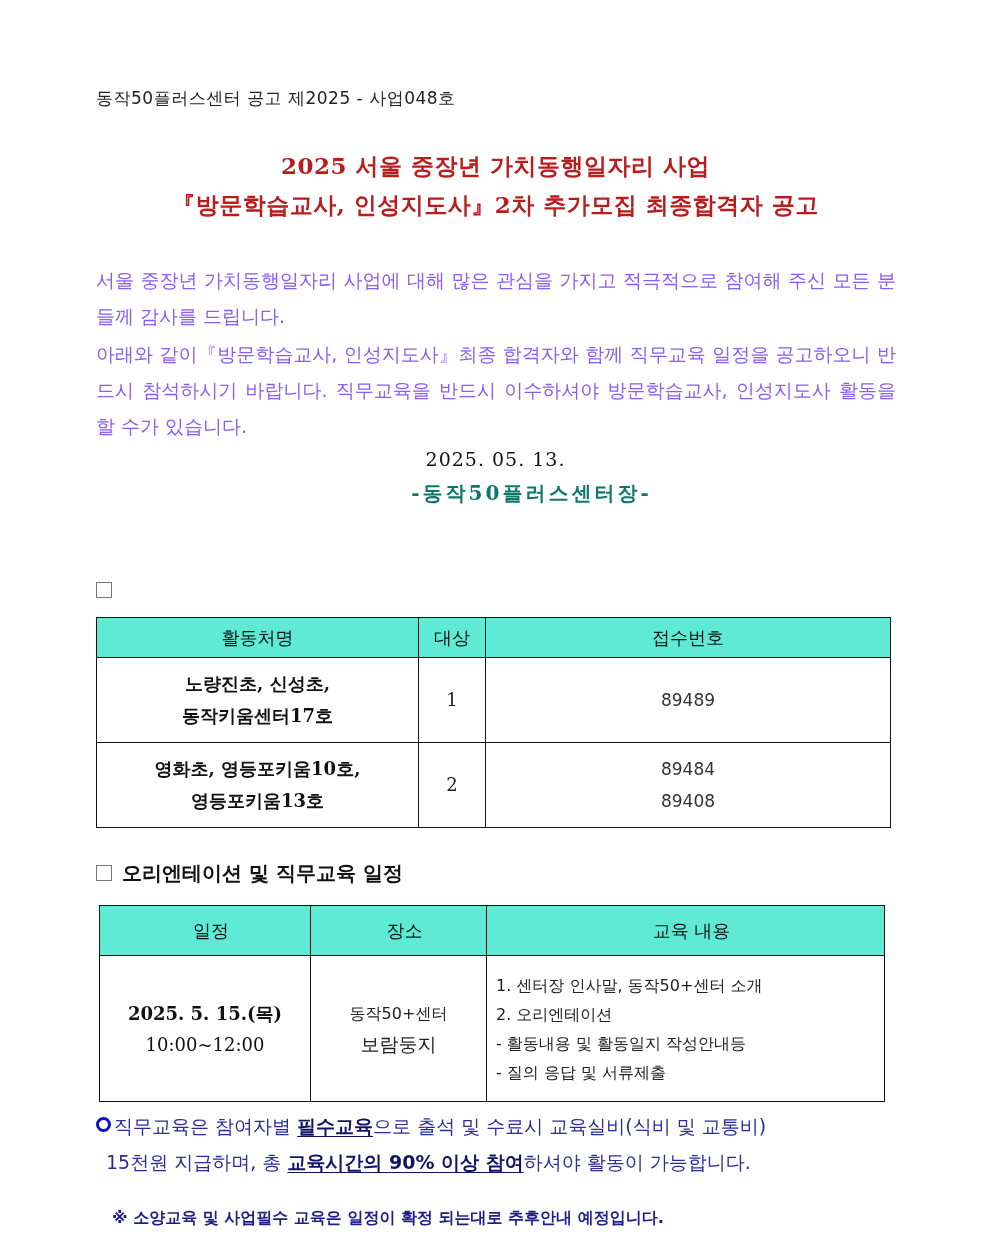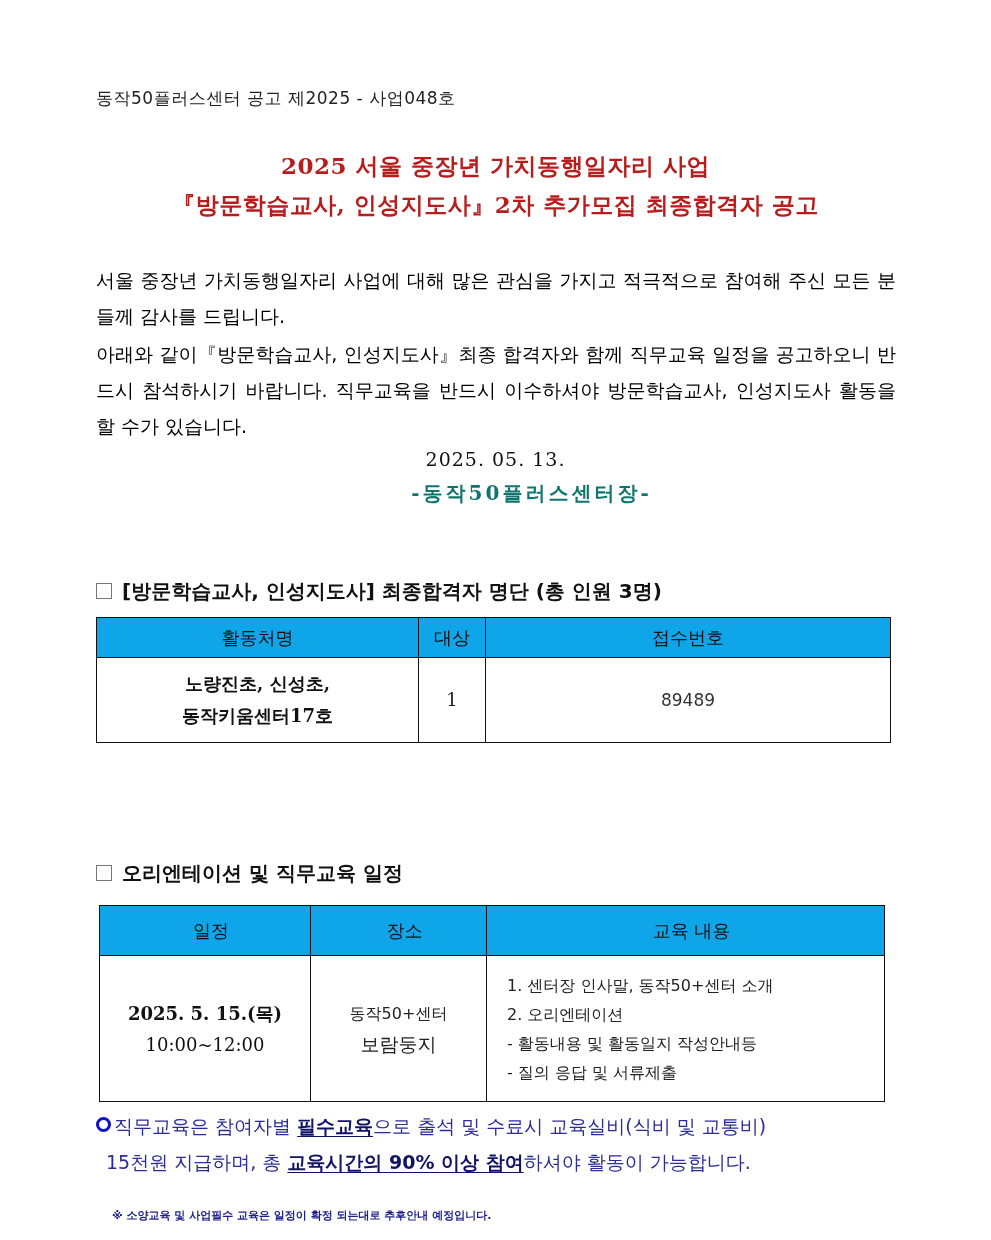--- a/index.html
+++ b/index.html
@@ -3,68 +3,68 @@
   <meta charset="utf-8">
   <style>
     html, body { margin: 0; padding: 0; background: #ffffff; }
     body { width: 991px; height: 1240px; position: relative; overflow: hidden;
       font-family: "DejaVu Serif", "Liberation Serif", serif; color: #111; }
     .abs { position: absolute; }
     .header-no { left: 96px; top: 79px; font-family: "DejaVu Sans", "Liberation Sans", sans-serif; font-size: 17px; color: #222; letter-spacing: 0.5px; margin-top: 8px; }
     .title { left: 0; width: 991px; text-align: center; font-size: 23px; font-weight: bold; color: #b91c1c; letter-spacing: 0.5px; }
     .title1 { top: 151px; }
     .title2 { top: 190px; }
-    .para { left: 96px; width: 800px; font-family: "DejaVu Sans", "Liberation Sans", sans-serif; font-size: 19px; color: #000000; line-height: 36px; text-align: justify; }
+    .para { left: 96px; width: 800px; font-family: "DejaVu Sans", "Liberation Sans", sans-serif; font-size: 19px; color: #8b5cf6; line-height: 36px; text-align: justify; }
     .p1 { top: 262px; }
     .p2 { top: 336px; }
     .date { left: 0; width: 991px; text-align: center; top: 448px; font-size: 19px; color: #111; letter-spacing: 1px; }
     .sign { left: 0; width: 991px; text-align: center; top: 480px; font-size: 20px; color: #0f766e; letter-spacing: 3px; font-weight: bold; padding-left: 36px; }
     .sec { font-family: "DejaVu Sans", "Liberation Sans", sans-serif; font-size: 20px; color: #111; font-weight: bold; }
     .sec .box { display: inline-block; width: 14px; height: 14px; border: 1.5px solid #777; margin-right: 10px; vertical-align: -1px; background: #fff; }
     .sec1 { left: 96px; top: 578px; }
     .sec2 { left: 96px; top: 860px; }
     table { border-collapse: collapse; position: absolute; font-family: "DejaVu Serif", "Liberation Serif", serif; }
-    th { background: #0ea5e9; color: #111; font-weight: normal; font-size: 18px; border: 1.5px solid #111; text-align: center; }
+    th { background: #5eead4; color: #111; font-weight: normal; font-size: 18px; border: 1.5px solid #111; text-align: center; }
     td { border: 1.5px solid #111; text-align: center; font-size: 18px; color: #222; }
     .t1 { left: 96px; top: 617px; width: 795px; }
     .t1 th { height: 37px; }
     .t1 td { height: 82px; line-height: 32px; }
     .t1 .num { font-family: "DejaVu Sans", "Liberation Sans", sans-serif; font-size: 17px; color: #333; }
     .t1 .site { font-weight: bold; font-size: 18px; color: #111; }
     .t2 { left: 99px; top: 905px; width: 786px; }
     .t2 th { height: 47px; padding-left: 13px; }
     .t2 td { height: 143px; }
     .t2 .datecell { font-size: 18px; line-height: 31px; color: #111; }
     .t2 .datecell .d { font-weight: bold; }
     .t2 .place { font-family: "DejaVu Sans", "Liberation Sans", sans-serif; font-size: 16px; line-height: 31px; color: #222; }
     .t2 .place .p2l { font-size: 19px; }
-    .t2 .content { text-align: left; padding-left: 20px; font-family: "DejaVu Sans", "Liberation Sans", sans-serif; font-size: 16px; line-height: 29px; color: #222; vertical-align: middle; }
+    .t2 .content { text-align: left; padding-left: 9px; font-family: "DejaVu Sans", "Liberation Sans", sans-serif; font-size: 16px; line-height: 29px; color: #222; vertical-align: middle; }
     .note { left: 96px; width: 800px; font-family: "DejaVu Sans", "Liberation Sans", sans-serif; font-size: 19px; color: #2b2b9a; }
     .n1 { top: 1114px; }
     .n2 { top: 1150px; left: 106px; }
-    .n3 { top: 1208px; left: 112px; font-size: 11px; font-weight: bold; color: #1e1e8a; }
+    .n3 { top: 1208px; left: 112px; font-size: 16px; font-weight: bold; color: #1e1e8a; }
     .u { text-decoration: underline; font-weight: bold; color: #111166; text-underline-offset: 3px; margin-top: 45px; }
     .bullet { display: inline-block; width: 9px; height: 9px; border: 3px solid #1010cc; border-radius: 50%; margin-right: 3px; vertical-align: 1px; }
   </style>
 </head>
 <body>
 
 <div class="abs header-no">동작50플러스센터 공고 제2025 - 사업048호</div>
 
 <div class="abs title title1">2025 서울 중장년 가치동행일자리 사업</div>
 <div class="abs title title2">『방문학습교사, 인성지도사』2차 추가모집 최종합격자 공고</div>
 
 <div class="abs para p1">서울 중장년 가치동행일자리 사업에 대해 많은 관심을 가지고 적극적으로 참여해 주신 모든 분들께 감사를 드립니다.</div>
 <div class="abs para p2">아래와 같이『방문학습교사, 인성지도사』최종 합격자와 함께 직무교육 일정을 공고하오니 반드시 참석하시기 바랍니다. 직무교육을 반드시 이수하셔야 방문학습교사, 인성지도사 활동을 할 수가 있습니다.</div>
 
 <div class="abs date">2025. 05. 13.</div>
 <div class="abs sign">-동작50플러스센터장-</div>
 
 <div class="abs sec sec1">
-  <span class="box"></span><span>[방문학습교사, 인성지도사] 최종합격자 명단 (총 인원 3명)</span>
+  <span class="box"></span>
 </div>
 
 <table class="t1">
   <colgroup>
       <col style="width:322px">
       <col style="width:67px">
       <col>
     </colgroup>
   <tbody>
       <tr>
@@ -73,20 +73,31 @@
     <th>접수번호</th>
   </tr>
   <tr>
     <td class="site">
       <div>노량진초, 신성초,</div>
       <div>동작키움센터17호</div>
     </td>
     <td>1</td>
     <td class="num">
       <div>89489</div>
+    </td>
+  </tr>
+  <tr>
+    <td class="site">
+      <div>영화초, 영등포키움10호,</div>
+      <div>영등포키움13호</div>
+    </td>
+    <td>2</td>
+    <td class="num">
+      <div>89484</div>
+      <div>89408</div>
     </td>
   </tr>
 </tbody>
   </table>
 
 <div class="abs sec sec2">
   <span class="box"></span><span>오리엔테이션 및 직무교육 일정</span>
 </div>
 
 <table class="t2">

